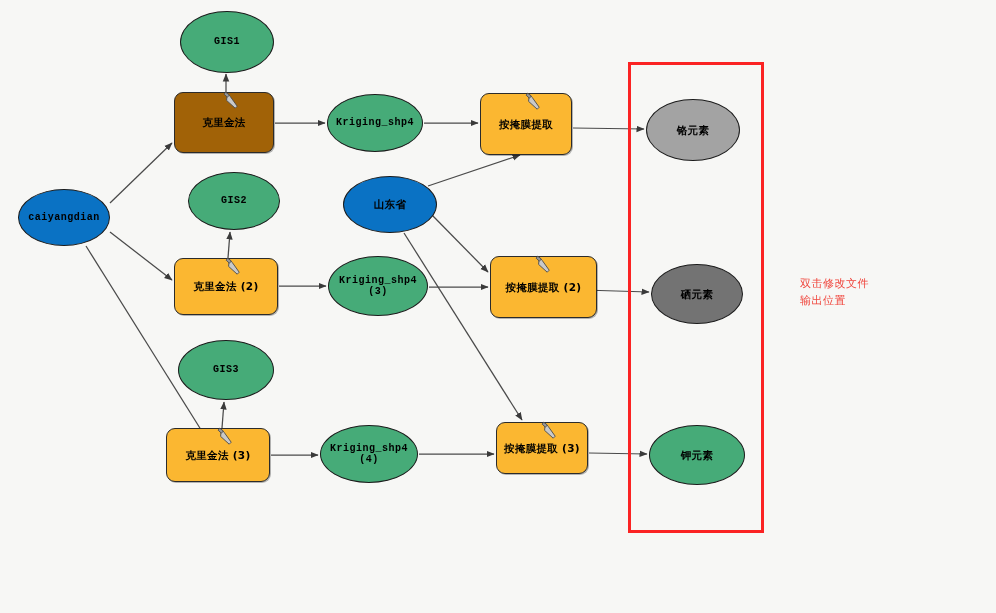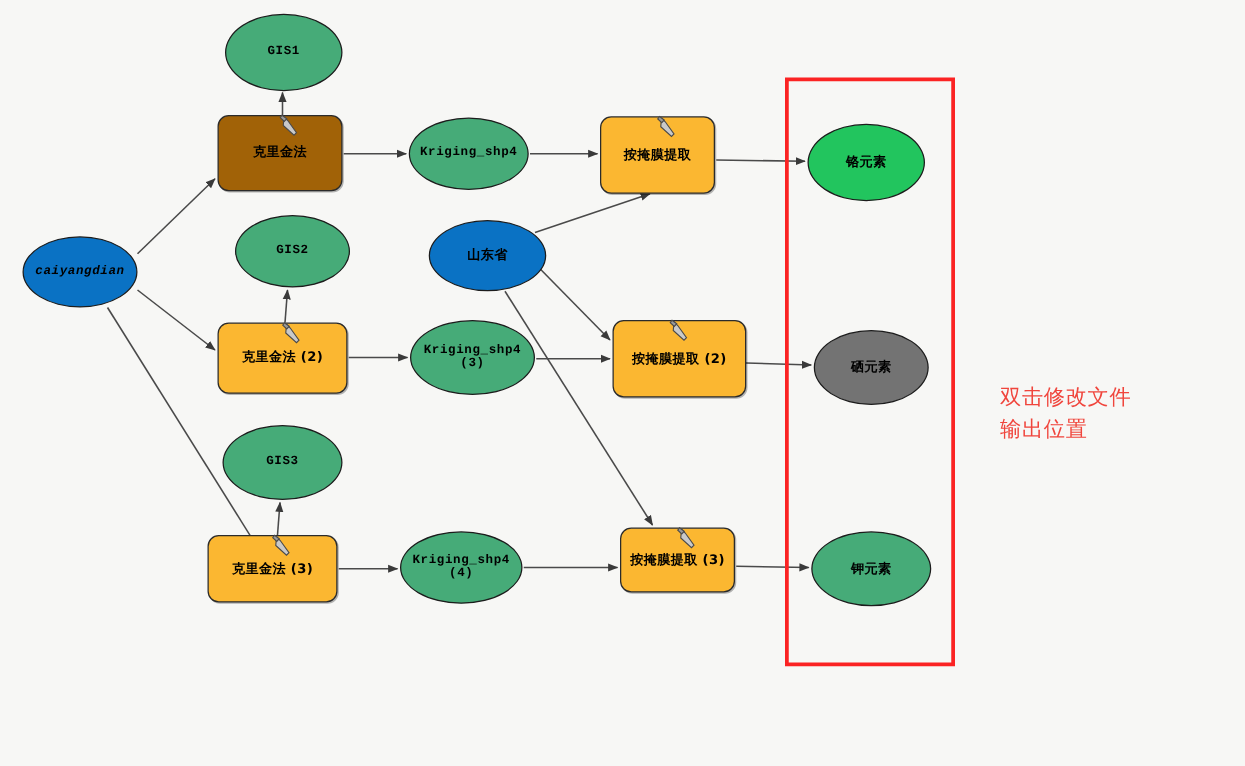--- a/index.html
+++ b/index.html
@@ -79,25 +79,24 @@
   #red-box {
     position: absolute;
     border: 3px solid #fb2323;
     box-sizing: border-box;
     background: transparent;
   }
   #annotation {
     position: absolute;
     color: #f0453c;
     font-family: Liberation Serif, serif;
-    font-size: 17px;
+    font-size: 11px;
     line-height: 1.55;
     white-space: pre-line;
     letter-spacing: 0.5px;
-    margin-top: 30px;
   }
 </style>
 </head>
 <body>
 
 <div id="canvas" style="width: 996px; height: 613px; background: rgb(247, 247, 245);">
 
   <svg id="wires" viewBox="0 0 996 613" xmlns="http://www.w3.org/2000/svg">
     <defs>
       <marker id="arrow" markerWidth="7" markerHeight="7" refX="6" refY="3" orient="auto" markerUnits="strokeWidth">
@@ -120,21 +119,21 @@
         <path d="M 428 186 L 520 155" marker-end="url(#arrow)"></path>
         <path d="M 432 215 L 488 272" marker-end="url(#arrow)"></path>
         <path d="M 404 233 L 522 420" marker-end="url(#arrow)"></path>
         <path d="M 573 128 L 644 129" marker-end="url(#arrow)"></path>
         <path d="M 583 290 L 649 292" marker-end="url(#arrow)"></path>
         <path d="M 589 453 L 647 454" marker-end="url(#arrow)"></path>
       </g>
   </svg>
 
   <div id="nodes-layer">
-      <div class="node ellipse blue mono" style="left: 18px; top: 189px; width: 92px; height: 57px; background: rgb(10, 114, 196); font-style: italic;"><span class="label">caiyangdian</span></div>
+      <div class="node ellipse blue mono" style="left: 18px; top: 189px; width: 92px; height: 57px; background: rgb(10, 114, 196);"><span class="label">caiyangdian</span></div>
       <div class="node ellipse green mono" style="left: 180px; top: 11px; width: 94px; height: 62px; background: rgb(70, 171, 120);"><span class="label">GIS1</span></div>
       <div class="node ellipse green mono" style="left: 188px; top: 172px; width: 92px; height: 58px; background: rgb(70, 171, 120);"><span class="label">GIS2</span></div>
       <div class="node ellipse green mono" style="left: 178px; top: 340px; width: 96px; height: 60px; background: rgb(70, 171, 120); align-items: center;"><span class="label">GIS3</span></div>
       <div class="node rect cjk" style="left: 174px; top: 92px; width: 100px; height: 61px; background: #a16207;"><span class="label">克里金法</span><svg width="20" height="22" viewBox="0 0 20 22" class="tool-icon" style="left: 47px; top: -2px;">
           <path d="M5.2 2.4 L8.2 5.4 L15.2 15.2 L13.2 17.2 L4.6 9.4 Z" fill="#c9c9c9" stroke="#4a4a4a" stroke-width="0.9"></path>
           <path d="M3.6 1.2 L7.4 4.0 L5.4 6.2 L2.2 3.2 Z" fill="#9a9a9a" stroke="#4a4a4a" stroke-width="0.9"></path>
         </svg></div>
       <div class="node rect cjk" style="left: 174px; top: 258px; width: 104px; height: 57px; background: rgb(251, 183, 49);"><span class="label">克里金法 (2)</span><svg width="20" height="22" viewBox="0 0 20 22" class="tool-icon" style="left: 49px; top: -2px;">
           <path d="M5.2 2.4 L8.2 5.4 L15.2 15.2 L13.2 17.2 L4.6 9.4 Z" fill="#c9c9c9" stroke="#4a4a4a" stroke-width="0.9"></path>
           <path d="M3.6 1.2 L7.4 4.0 L5.4 6.2 L2.2 3.2 Z" fill="#9a9a9a" stroke="#4a4a4a" stroke-width="0.9"></path>
@@ -152,21 +151,21 @@
           <path d="M3.6 1.2 L7.4 4.0 L5.4 6.2 L2.2 3.2 Z" fill="#9a9a9a" stroke="#4a4a4a" stroke-width="0.9"></path>
         </svg></div>
       <div class="node rect cjk" style="left: 490px; top: 256px; width: 107px; height: 62px; background: rgb(251, 183, 49);"><span class="label">按掩膜提取 (2)</span><svg width="20" height="22" viewBox="0 0 20 22" class="tool-icon" style="left: 43px; top: -2px;">
           <path d="M5.2 2.4 L8.2 5.4 L15.2 15.2 L13.2 17.2 L4.6 9.4 Z" fill="#c9c9c9" stroke="#4a4a4a" stroke-width="0.9"></path>
           <path d="M3.6 1.2 L7.4 4.0 L5.4 6.2 L2.2 3.2 Z" fill="#9a9a9a" stroke="#4a4a4a" stroke-width="0.9"></path>
         </svg></div>
       <div class="node rect cjk" style="left: 496px; top: 422px; width: 92px; height: 52px; background: rgb(251, 183, 49);"><span class="label">按掩膜提取 (3)</span><svg width="20" height="22" viewBox="0 0 20 22" class="tool-icon" style="left: 43px; top: -2px;">
           <path d="M5.2 2.4 L8.2 5.4 L15.2 15.2 L13.2 17.2 L4.6 9.4 Z" fill="#c9c9c9" stroke="#4a4a4a" stroke-width="0.9"></path>
           <path d="M3.6 1.2 L7.4 4.0 L5.4 6.2 L2.2 3.2 Z" fill="#9a9a9a" stroke="#4a4a4a" stroke-width="0.9"></path>
         </svg></div>
-      <div class="node ellipse green cjk" style="left: 646px; top: 99px; width: 94px; height: 62px; background: #22c55e; text-align: center;"><span class="label">铬元素</span></div>
+      <div class="node ellipse green cjk" style="left: 646px; top: 99px; width: 94px; height: 62px; background: #a3a3a3; text-align: center;"><span class="label">铬元素</span></div>
       <div class="node ellipse green cjk" style="left: 651px; top: 264px; width: 92px; height: 60px; background: #737373;"><span class="label">硒元素</span></div>
       <div class="node ellipse green cjk" style="left: 649px; top: 425px; width: 96px; height: 60px; background: rgb(70, 171, 120);"><span class="label">钾元素</span></div>
     </div>
 
   <div id="red-box" style="left: 628px; top: 62px; width: 136px; height: 471px; border-color: rgb(251, 35, 35);"></div>
 
   <div id="annotation" style="left: 800px; top: 275px; color: rgb(240, 69, 60);">双击修改文件
 输出位置</div>
 
 </div>

